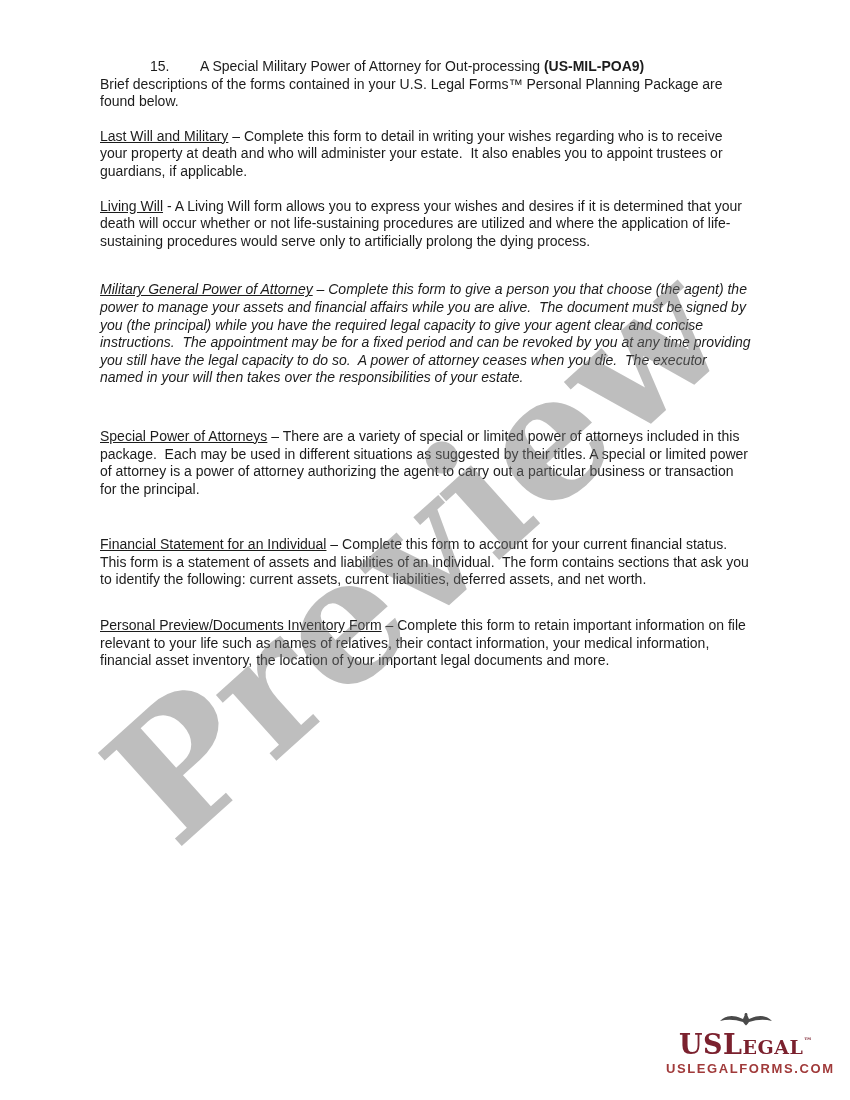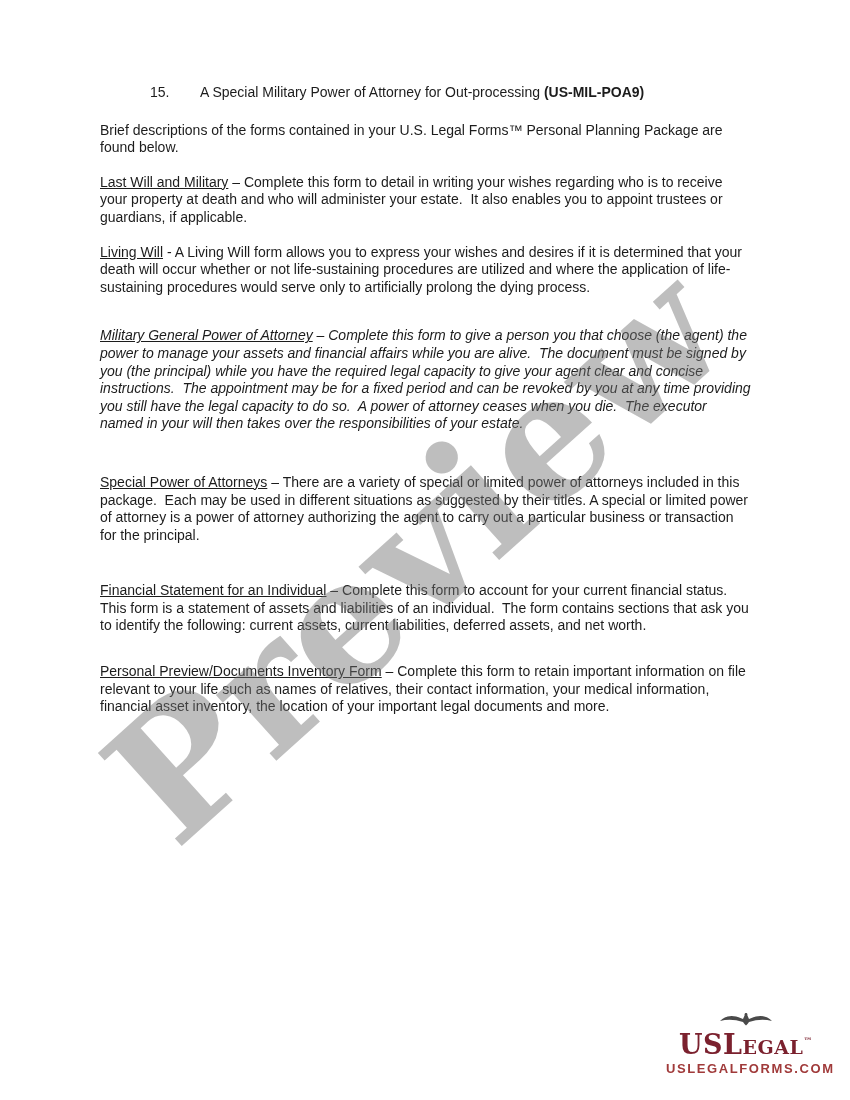--- a/index.html
+++ b/index.html
@@ -11,36 +11,36 @@
     margin: 0 auto;
     background: #ffffff;
     font-family: "Liberation Sans", sans-serif;
     font-size: 14px;
     line-height: 17.6px;
     color: #1c1c1c;
     overflow: hidden;
   }
   .content {
     position: relative;
-    padding: 84px 97px 0 100px;
+    padding: 58px 97px 0 100px;
     z-index: 2;
   }
   p, h2, .list-item { white-space: pre-wrap; }
   .list-item {
     display: flex;
     margin-left: 50px;
   }
   .list-num { width: 50px; flex: 0 0 50px; }
   .heading {
     margin-top: 20px;
     font-size: 14.8px;
     font-weight: bold;
     letter-spacing: 0.2px;
   }
-  .intro { margin-top: 20px; }
+  .intro { }
   .section { margin-top: 17px; }
   .section.gap-md { margin-top: 31px; font-style: italic; }
   .section.gap-lg { margin-top: 41px; }
   .section.gap-xl { margin-top: 38px; }
   .section.gap-sm { margin-top: 28px; }
   .term { text-decoration: underline; }
   .footer-para { margin-top: 112px; }
   a.doc-link { color: #23238e; text-decoration: underline; cursor: pointer; }
   b { font-weight: bold; }
 

